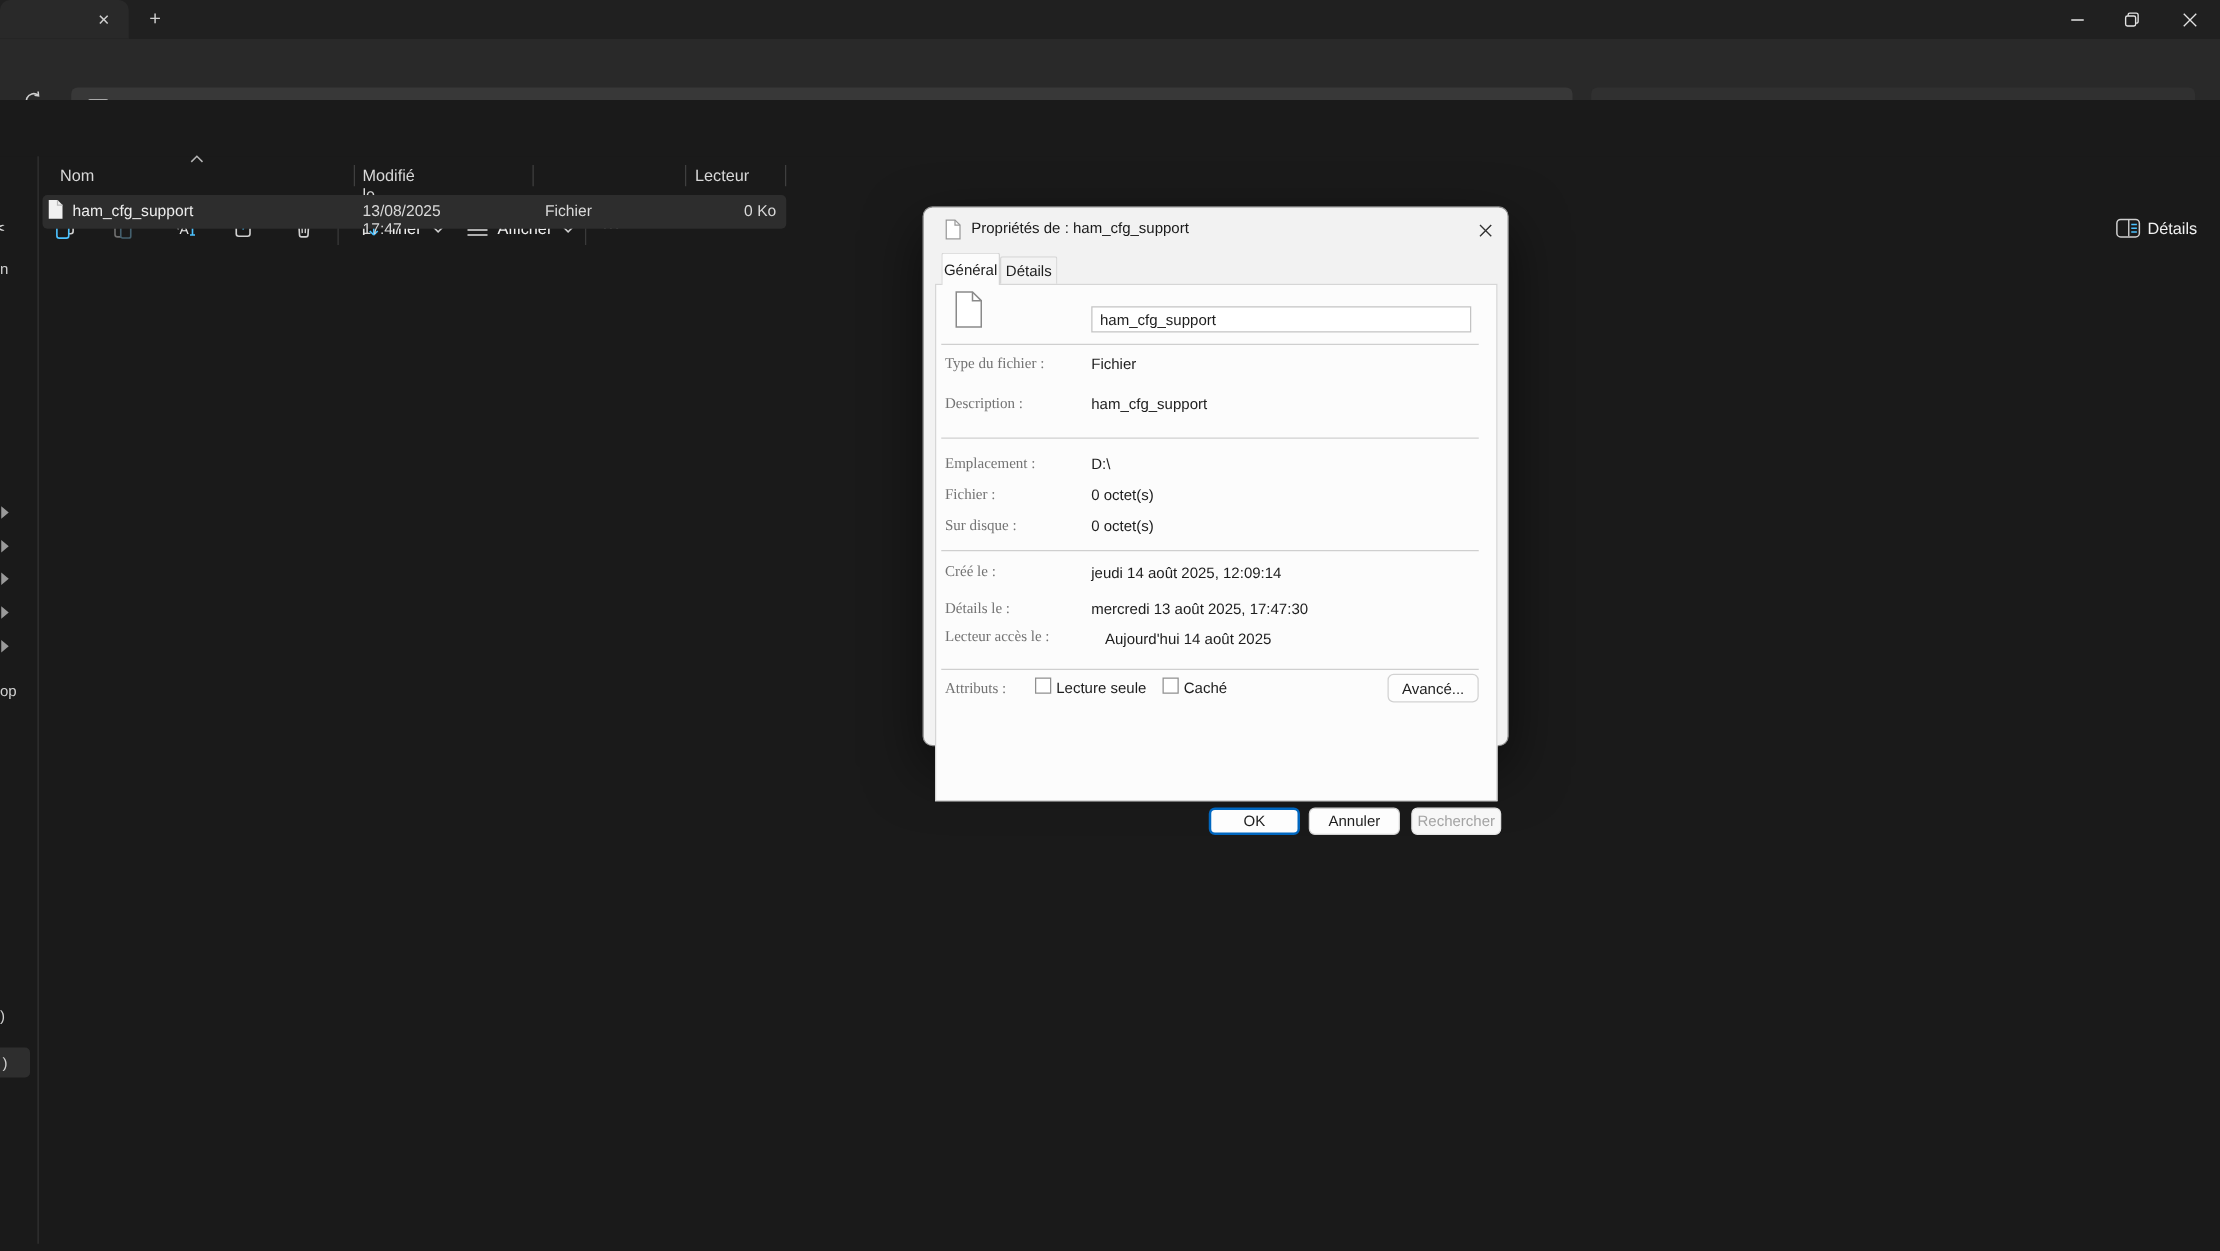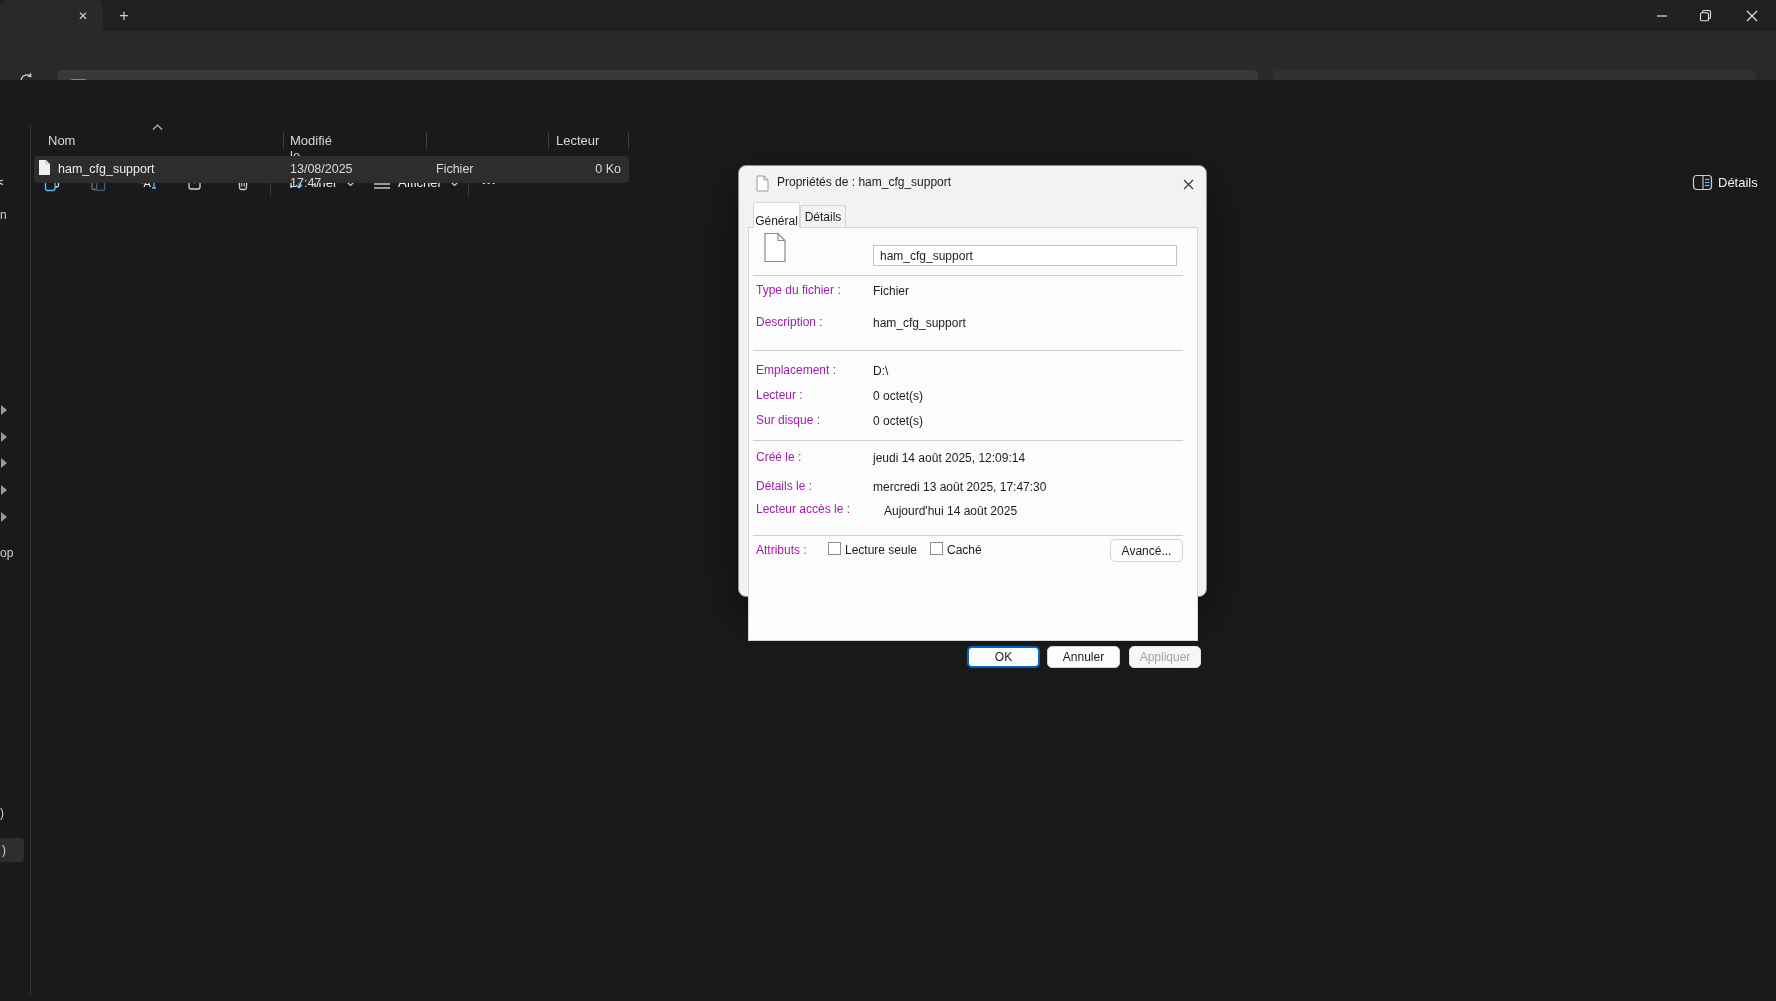--- a/index.html
+++ b/index.html
@@ -37,26 +37,26 @@
   
   .dialog{
     left:738px;top:165px;width:469px;height:432px;background:#f2f2f2;
     border:1px solid #8f8f8f;border-radius:8px;box-sizing:border-box;
     box-shadow:0 18px 45px rgba(0,0,0,0.55);
     color:#1d1d1d;font-size:12px;
   }
   .dlg-title{left:38px;top:9px;font-size:12px;color:#1a1a1a;}
   .dlg-close{left:438px;top:8px;width:22px;height:20px;display:flex;align-items:center;justify-content:center;}
   .dlg-tab-sel{left:14px;top:36px;width:47px;height:26px;background:#fcfcfc;border:1px solid #d6d6d6;border-bottom:none;box-sizing:border-box;z-index:2;
-    display:flex;align-items:flex-end;justify-content:center;border-radius:2px 2px 0 0;}
+    display:flex;align-items:center;justify-content:center;border-radius:2px 2px 0 0;}
   .dlg-tab{left:61px;top:39px;width:46px;height:23px;background:#f3f3f3;border:1px solid #d6d6d6;border-bottom:none;box-sizing:border-box;z-index:0;
     display:flex;align-items:center;justify-content:center;border-radius:2px 2px 0 0;}
   .dlg-page{left:9px;top:61px;width:450px;height:414px;background:#fcfcfc;border:1px solid #d6d6d6;box-sizing:border-box;z-index:1;}
   .sep{left:4px;width:430px;height:1px;background:#cfcfcf;}
-  .plabel{left:7px;color:#a21caf;}
+  .plabel{left:7px;color:#737373;font-family:Liberation Serif, serif;}
   .pvalue{left:124px;color:#1d1d1d;}
   .nameinput{left:124px;top:17px;width:304px;height:21px;border:1px solid #c3c3c3;background:#ffffff;font-family:"Liberation Sans",sans-serif;font-size:12px;padding:0 6px;box-sizing:border-box;color:#1d1d1d;}
   .cb{width:13px;height:13px;background:#ffffff;border:1px solid #8f8f8f;box-sizing:border-box;}
   .btn{height:22px;background:#fdfdfd;border:1px solid #d2d2d2;border-radius:5px;box-sizing:border-box;display:flex;align-items:center;justify-content:center;font-size:12px;color:#1d1d1d;}
   .btn-default{border:2px solid #0067c0;}
   .btn-disabled{color:#a3a3a3;background:#f7f7f7;border-color:#e3e3e3;}
 </style>
 </head>
 <body>
 
@@ -281,21 +281,21 @@
     <div class="abs pvalue" style="top:56px;">Fichier</div>
 
     <div class="abs plabel" style="top:87px;">Description :</div>
     <div class="abs pvalue" style="top:88px;">ham_cfg_support</div>
 
     <div class="abs sep" style="top:122px;"></div>
 
     <div class="abs plabel" style="top:135px;">Emplacement :</div>
     <div class="abs pvalue" style="top:136px;">D:\</div>
 
-    <div class="abs plabel" style="top:160px;">Lecteur :</div>
+    <div class="abs plabel" style="top:160px;">Fichier :</div>
     <div class="abs pvalue" style="top:161px;">0 octet(s)</div>
 
     <div class="abs plabel" style="top:185px;">Sur disque :</div>
     <div class="abs pvalue" style="top:186px;">0 octet(s)</div>
 
     <div class="abs sep" style="top:212px;"></div>
 
     <div class="abs plabel" style="top:222px;">Créé le :</div>
     <div class="abs pvalue" style="top:223px;">jeudi 14 août 2025, 12:09:14</div>
 
@@ -310,14 +310,14 @@
     <div class="abs plabel" style="top:315px;">Attributs :</div>
     <div class="abs cb" style="left:79px;top:314px;"></div>
     <div class="abs" style="left:96px;top:315px;">Lecture seule</div>
     <div class="abs cb" style="left:181px;top:314px;"></div>
     <div class="abs" style="left:198px;top:315px;">Caché</div>
     <div class="abs btn" style="left:361px;top:311px;width:73px;height:23px;">Avancé...</div>
   </div>
 
   <div class="abs btn btn-default" style="left:228px;top:480px;width:73px;">OK</div>
   <div class="abs btn" style="left:308px;top:480px;width:73px;">Annuler</div>
-  <div class="abs btn btn-disabled" style="left:390px;top:480px;width:72px;">Appliquer</div>
+  <div class="abs btn btn-disabled" style="left:390px;top:480px;width:72px;">Rechercher</div>
 </div>
 
 </body></html>

